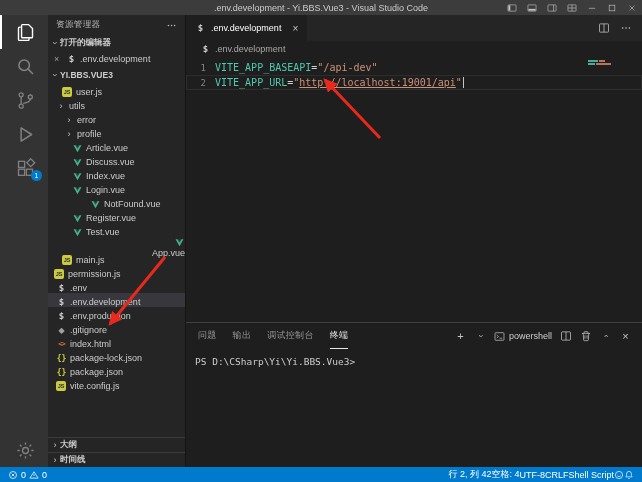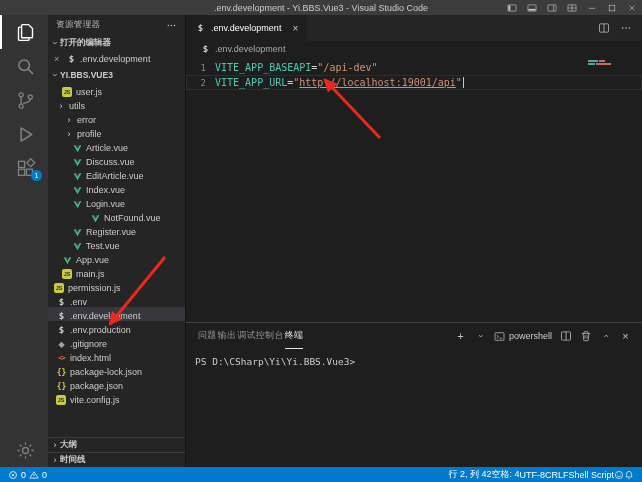--- a/index.html
+++ b/index.html
@@ -69,21 +69,21 @@
   .caret{display:inline-block;width:1.5px;height:11px;background:#c6c6c6;margin-left:1px;vertical-align:middle;}
   .minimap{position:absolute;top:3px;right:8px;width:46px;}
   .mm-line{height:3px;}
   .mm{height:2px;display:inline-block;margin-right:1px;vertical-align:top;}
   .mm.k{background:rgba(78,201,176,.85);}
   .mm.s{background:rgba(206,120,100,.9);}
 
   
   .panel{flex:0 0 145px;height:145px;border-top:1px solid rgba(128,128,128,0.35);display:flex;flex-direction:column;background:#1e1e1e;box-sizing:border-box;}
   .panel-tabs{flex:0 0 26px;height:26px;display:flex;align-items:stretch;padding-left:12px;}
-  .pt-list{display:flex;align-items:stretch;gap:1px;}
+  .pt-list{display:flex;align-items:stretch;gap:16px;}
   .panel-tab{display:flex;align-items:center;font-size:9px;color:#969696;border-bottom:1px solid transparent;box-sizing:border-box;cursor:pointer;letter-spacing:.3px;}
   .panel-tab.active{color:#e7e7e7;border-bottom-color:#e7e7e7;}
   .panel-actions{margin-left:auto;display:flex;align-items:center;gap:7px;padding-right:10px;color:#c5c5c5;}
   .pa-btn{display:flex;align-items:center;justify-content:center;min-width:13px;height:14px;font-size:11px;color:#c5c5c5;cursor:pointer;}
   .pa-btn svg{width:12px;height:12px;display:block;}
   .rot{display:inline-block;transform:rotate(90deg);font-size:9px;}
   .rot-up{display:inline-block;transform:rotate(-90deg);font-size:9px;}
   .ps-badge{display:flex;align-items:center;gap:4px;font-size:9px;color:#cccccc;cursor:pointer;}
   .ps-badge svg{width:11px;height:11px;display:block;}
   .terminal{flex:1;font-family:"DejaVu Sans Mono",monospace;font-size:9.5px;color:#cccccc;padding:7px 9px;}
@@ -275,68 +275,59 @@
             </span>
             <span class="tlabel">Discuss.vue</span>
           </div>
           <div class="tree-item" style="padding-left: 24px;">
             <span class="fi fi-vue">
               <svg viewBox="0 0 24 24">
                 <path d="M1.5 3h5.2L12 12l5.3-9h5.2L12 21.8z" fill="#41b883"></path>
                 <path d="M6.7 3h2.9L12 7.3 14.4 3h2.9L12 12.6z" fill="#35495e"></path>
               </svg>
             </span>
-            <span class="tlabel">EditArticle.vue</span>
+            <span class="tlabel">Index.vue</span>
           </div>
           <div class="tree-item" style="padding-left: 24px;">
             <span class="fi fi-vue">
               <svg viewBox="0 0 24 24">
                 <path d="M1.5 3h5.2L12 12l5.3-9h5.2L12 21.8z" fill="#41b883"></path>
                 <path d="M6.7 3h2.9L12 7.3 14.4 3h2.9L12 12.6z" fill="#35495e"></path>
               </svg>
             </span>
-            <span class="tlabel">Index.vue</span>
+            <span class="tlabel">Login.vue</span>
+          </div>
+          <div class="tree-item" style="padding-left: 24px; margin-left: 18px;">
+            <span class="fi fi-vue">
+              <svg viewBox="0 0 24 24">
+                <path d="M1.5 3h5.2L12 12l5.3-9h5.2L12 21.8z" fill="#41b883"></path>
+                <path d="M6.7 3h2.9L12 7.3 14.4 3h2.9L12 12.6z" fill="#35495e"></path>
+              </svg>
+            </span>
+            <span class="tlabel">NotFound.vue</span>
           </div>
           <div class="tree-item" style="padding-left: 24px;">
             <span class="fi fi-vue">
               <svg viewBox="0 0 24 24">
                 <path d="M1.5 3h5.2L12 12l5.3-9h5.2L12 21.8z" fill="#41b883"></path>
                 <path d="M6.7 3h2.9L12 7.3 14.4 3h2.9L12 12.6z" fill="#35495e"></path>
               </svg>
             </span>
-            <span class="tlabel">Login.vue</span>
-          </div>
-          <div class="tree-item" style="padding-left: 24px; margin-left: 18px;">
-            <span class="fi fi-vue">
-              <svg viewBox="0 0 24 24">
-                <path d="M1.5 3h5.2L12 12l5.3-9h5.2L12 21.8z" fill="#41b883"></path>
-                <path d="M6.7 3h2.9L12 7.3 14.4 3h2.9L12 12.6z" fill="#35495e"></path>
-              </svg>
-            </span>
-            <span class="tlabel">NotFound.vue</span>
+            <span class="tlabel">Register.vue</span>
           </div>
           <div class="tree-item" style="padding-left: 24px;">
             <span class="fi fi-vue">
               <svg viewBox="0 0 24 24">
                 <path d="M1.5 3h5.2L12 12l5.3-9h5.2L12 21.8z" fill="#41b883"></path>
                 <path d="M6.7 3h2.9L12 7.3 14.4 3h2.9L12 12.6z" fill="#35495e"></path>
               </svg>
             </span>
-            <span class="tlabel">Register.vue</span>
-          </div>
-          <div class="tree-item" style="padding-left: 24px;">
-            <span class="fi fi-vue">
-              <svg viewBox="0 0 24 24">
-                <path d="M1.5 3h5.2L12 12l5.3-9h5.2L12 21.8z" fill="#41b883"></path>
-                <path d="M6.7 3h2.9L12 7.3 14.4 3h2.9L12 12.6z" fill="#35495e"></path>
-              </svg>
-            </span>
             <span class="tlabel">Test.vue</span>
           </div>
-          <div class="tree-item" style="padding-left: 14px;">
+          <div class="tree-item" style="padding-left: 14px; flex-direction: column;">
             <span class="fi fi-vue">
               <svg viewBox="0 0 24 24">
                 <path d="M1.5 3h5.2L12 12l5.3-9h5.2L12 21.8z" fill="#41b883"></path>
                 <path d="M6.7 3h2.9L12 7.3 14.4 3h2.9L12 12.6z" fill="#35495e"></path>
               </svg>
             </span>
             <span class="tlabel">App.vue</span>
           </div>
           <div class="tree-item" style="padding-left: 14px;">
             <span class="fi-js">JS</span>

